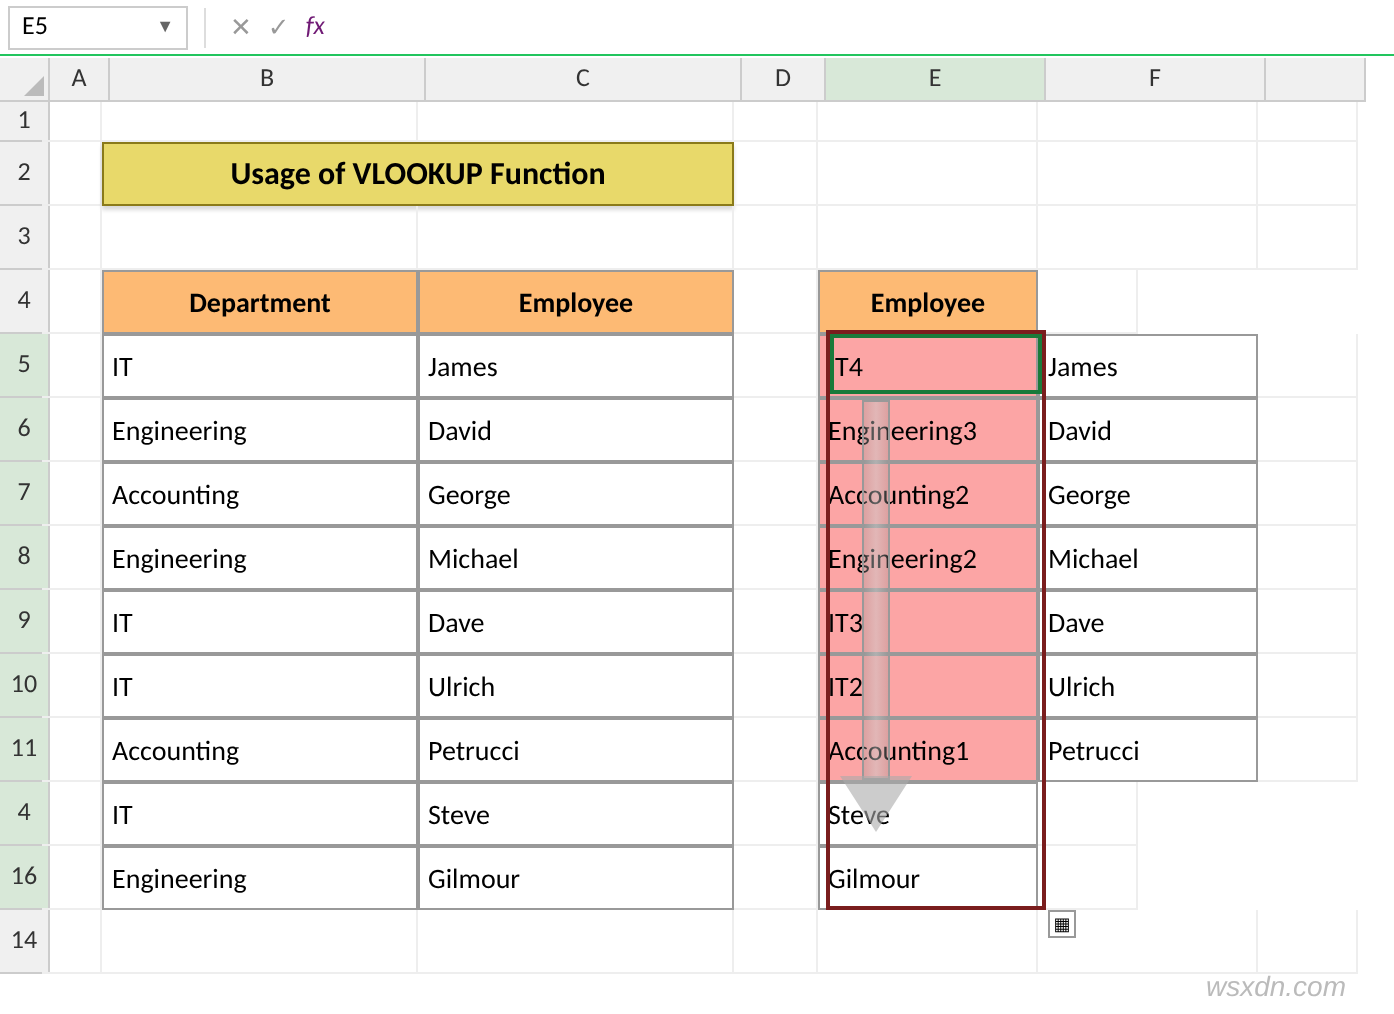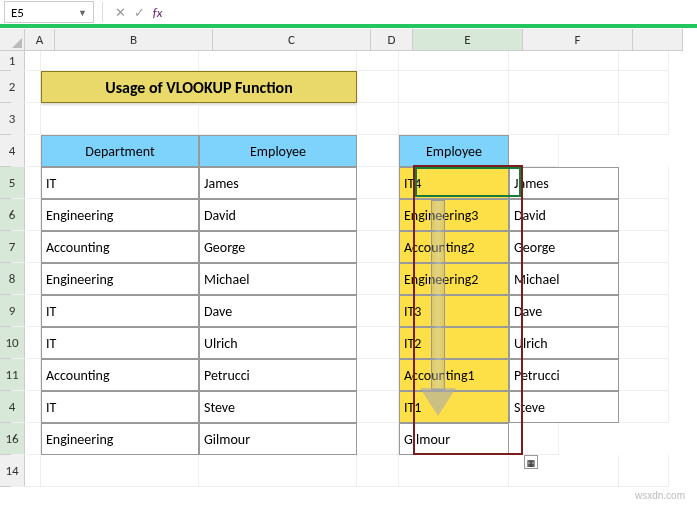--- a/index.html
+++ b/index.html
@@ -9,21 +9,21 @@
       background: #fff;
       width: 697px;
       height: 507px;
       overflow: hidden;
       position: relative;
     }
     .top-bar {
       display: flex;
       align-items: center;
       height: 28px;
-      border-bottom: 4px solid #22c55e;
+      border-bottom: 1px solid #22c55e;
       background: #fff;
     }
     .name-box {
       width: 90px;
       height: 22px;
       border: 1px solid #ccc;
       margin-left: 4px;
       padding: 0 6px;
       display: flex;
       align-items: center;
@@ -108,21 +108,21 @@
       justify-content: center;
       font-size: 13px;
       color: #333;
       background: #f0f0f0;
     }
     .row-h.r1 { height: 20px; }
     .row-h.active { background: #d8e8d8; }
     .grid {
       position: absolute;
       top: 51px;
-      left: 11px;
+      left: 21px;
     }
     .row {
       display: flex;
       height: 32px;
     }
     .row.r1 { height: 20px; }
     .cell {
       border-right: 1px solid #eee;
       border-bottom: 1px solid #eee;
       display: flex;
@@ -141,31 +141,31 @@
     .wG { width: 50px; }
     .title-range {
       background: #e8d96a;
       font-weight: bold;
       font-size: 16px;
       justify-content: center;
       border: 1px solid #8a7a1a;
       box-shadow: 0 2px 2px rgba(0,0,0,0.15);
     }
     .th {
-      background: #7dd3fc;
-      font-weight: normal;
+      background: #fdba74;
+      font-weight: bold;
       justify-content: center;
       border: 1px solid #999;
     }
     .td {
       border: 1px solid #999;
       background: #fff;
     }
     .td.sel {
-      background: #fde047;
+      background: #fca5a5;
     }
     .sel-border {
       position: absolute;
       border: 2px solid #7a1d1d;
       pointer-events: none;
     }
     .green-border {
       position: absolute;
       border: 2px solid #1a7a3a;
       pointer-events: none;
@@ -195,24 +195,25 @@
       border: 1px solid #999;
       background: #fff;
       display: flex;
       align-items: center;
       justify-content: center;
       font-size: 9px;
     }
     .watermark {
       position: absolute;
       bottom: 6px;
-      right: 12px;
-      font-size: 10px;
+      right: 24px;
+      font-size: 14px;
       color: #bbb;
       font-family: Arial, sans-serif;
+      font-style: italic;
     }
   </style>
 </head>
 <body>
 
 <div class="top-bar">
   <div class="name-box">
     <span>E5</span>
     <span class="chev">▼</span>
   </div>
@@ -351,21 +352,20 @@
       <div class="cell wD"></div>
       <div class="cell wE td sel">Accounting1</div>
       <div class="cell wF td">Petrucci</div>
       <div class="cell wG"></div>
     </div>
   <div class="row">
       <div class="cell wA"></div>
       <div class="cell wB td">IT</div>
       <div class="cell wC td">Steve</div>
       <div class="cell wD"></div>
-      <div class="cell wE td sel">IT1</div>
       <div class="cell wF td">Steve</div>
       <div class="cell wG"></div>
     </div>
   <div class="row">
       <div class="cell wA"></div>
       <div class="cell wB td">Engineering</div>
       <div class="cell wC td">Gilmour</div>
       <div class="cell wD"></div>
       <div class="cell wF td">Gilmour</div>
       <div class="cell wG"></div>

